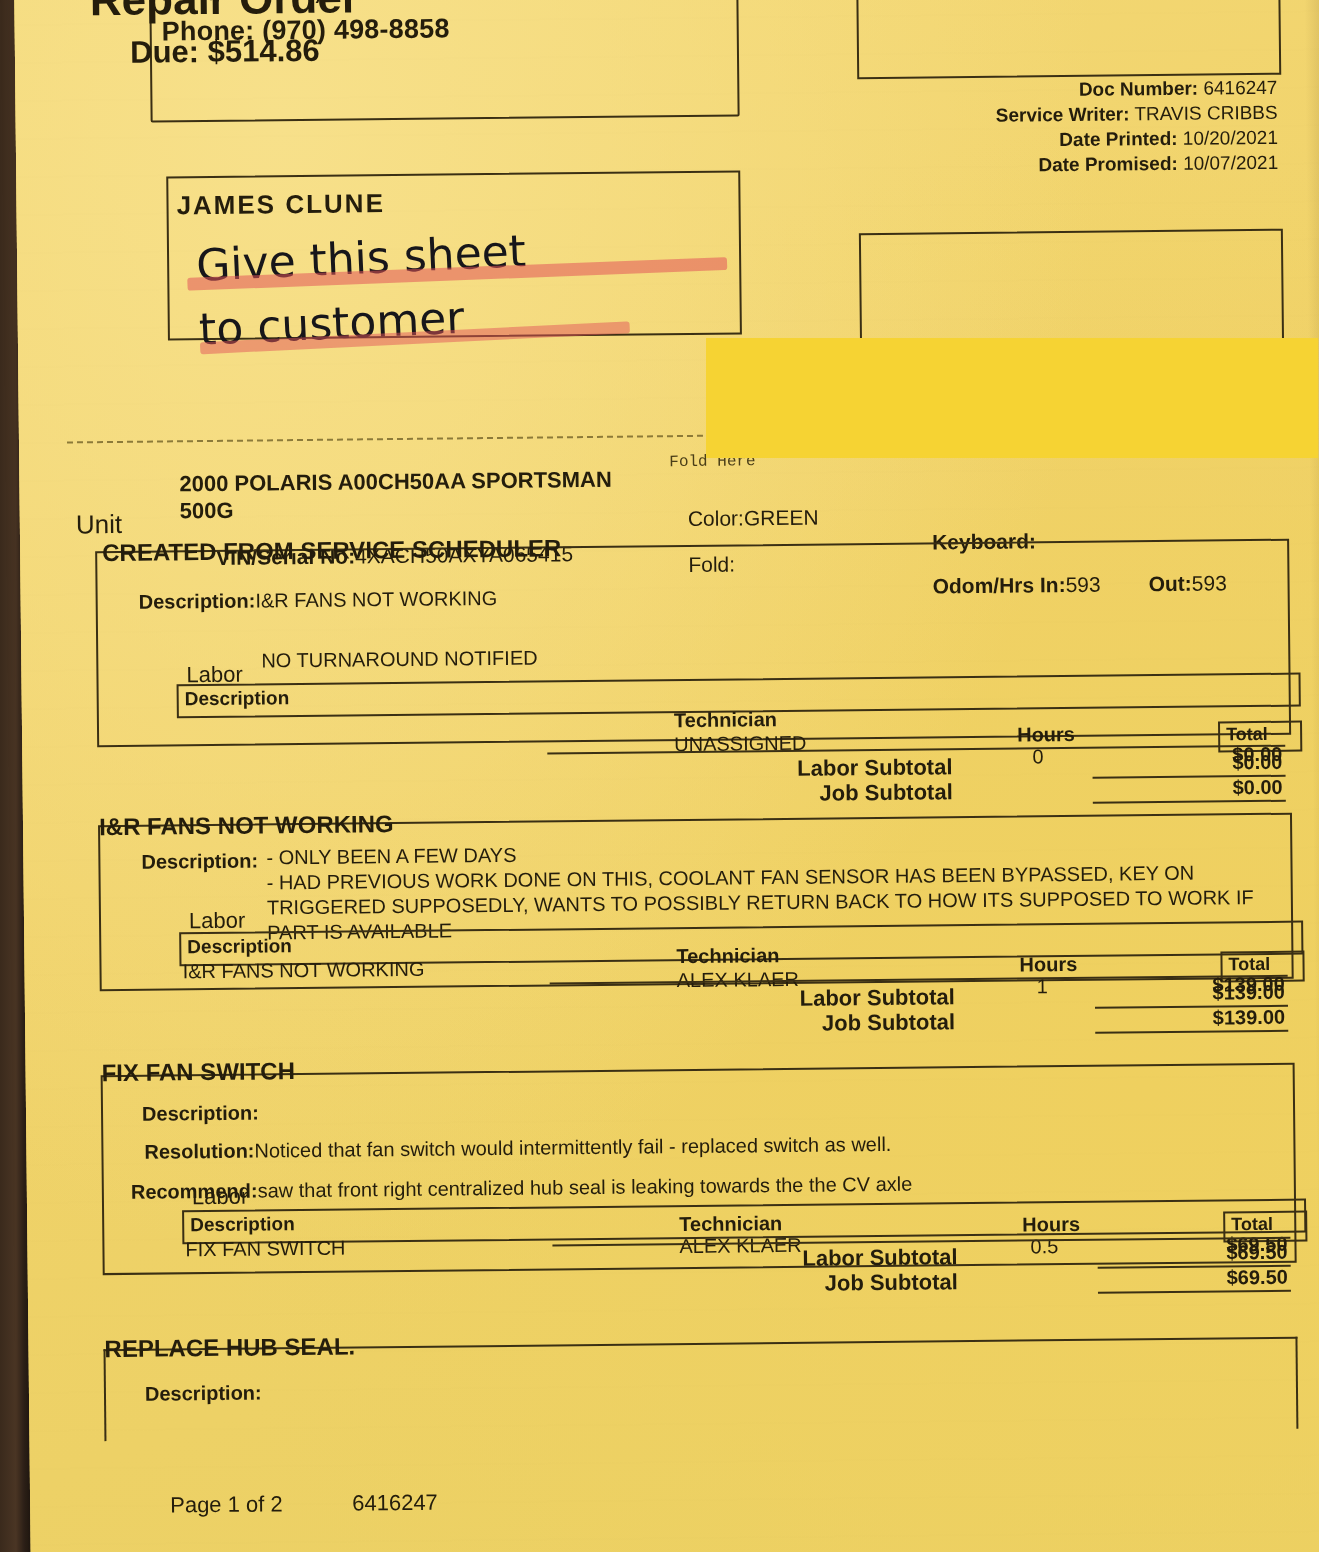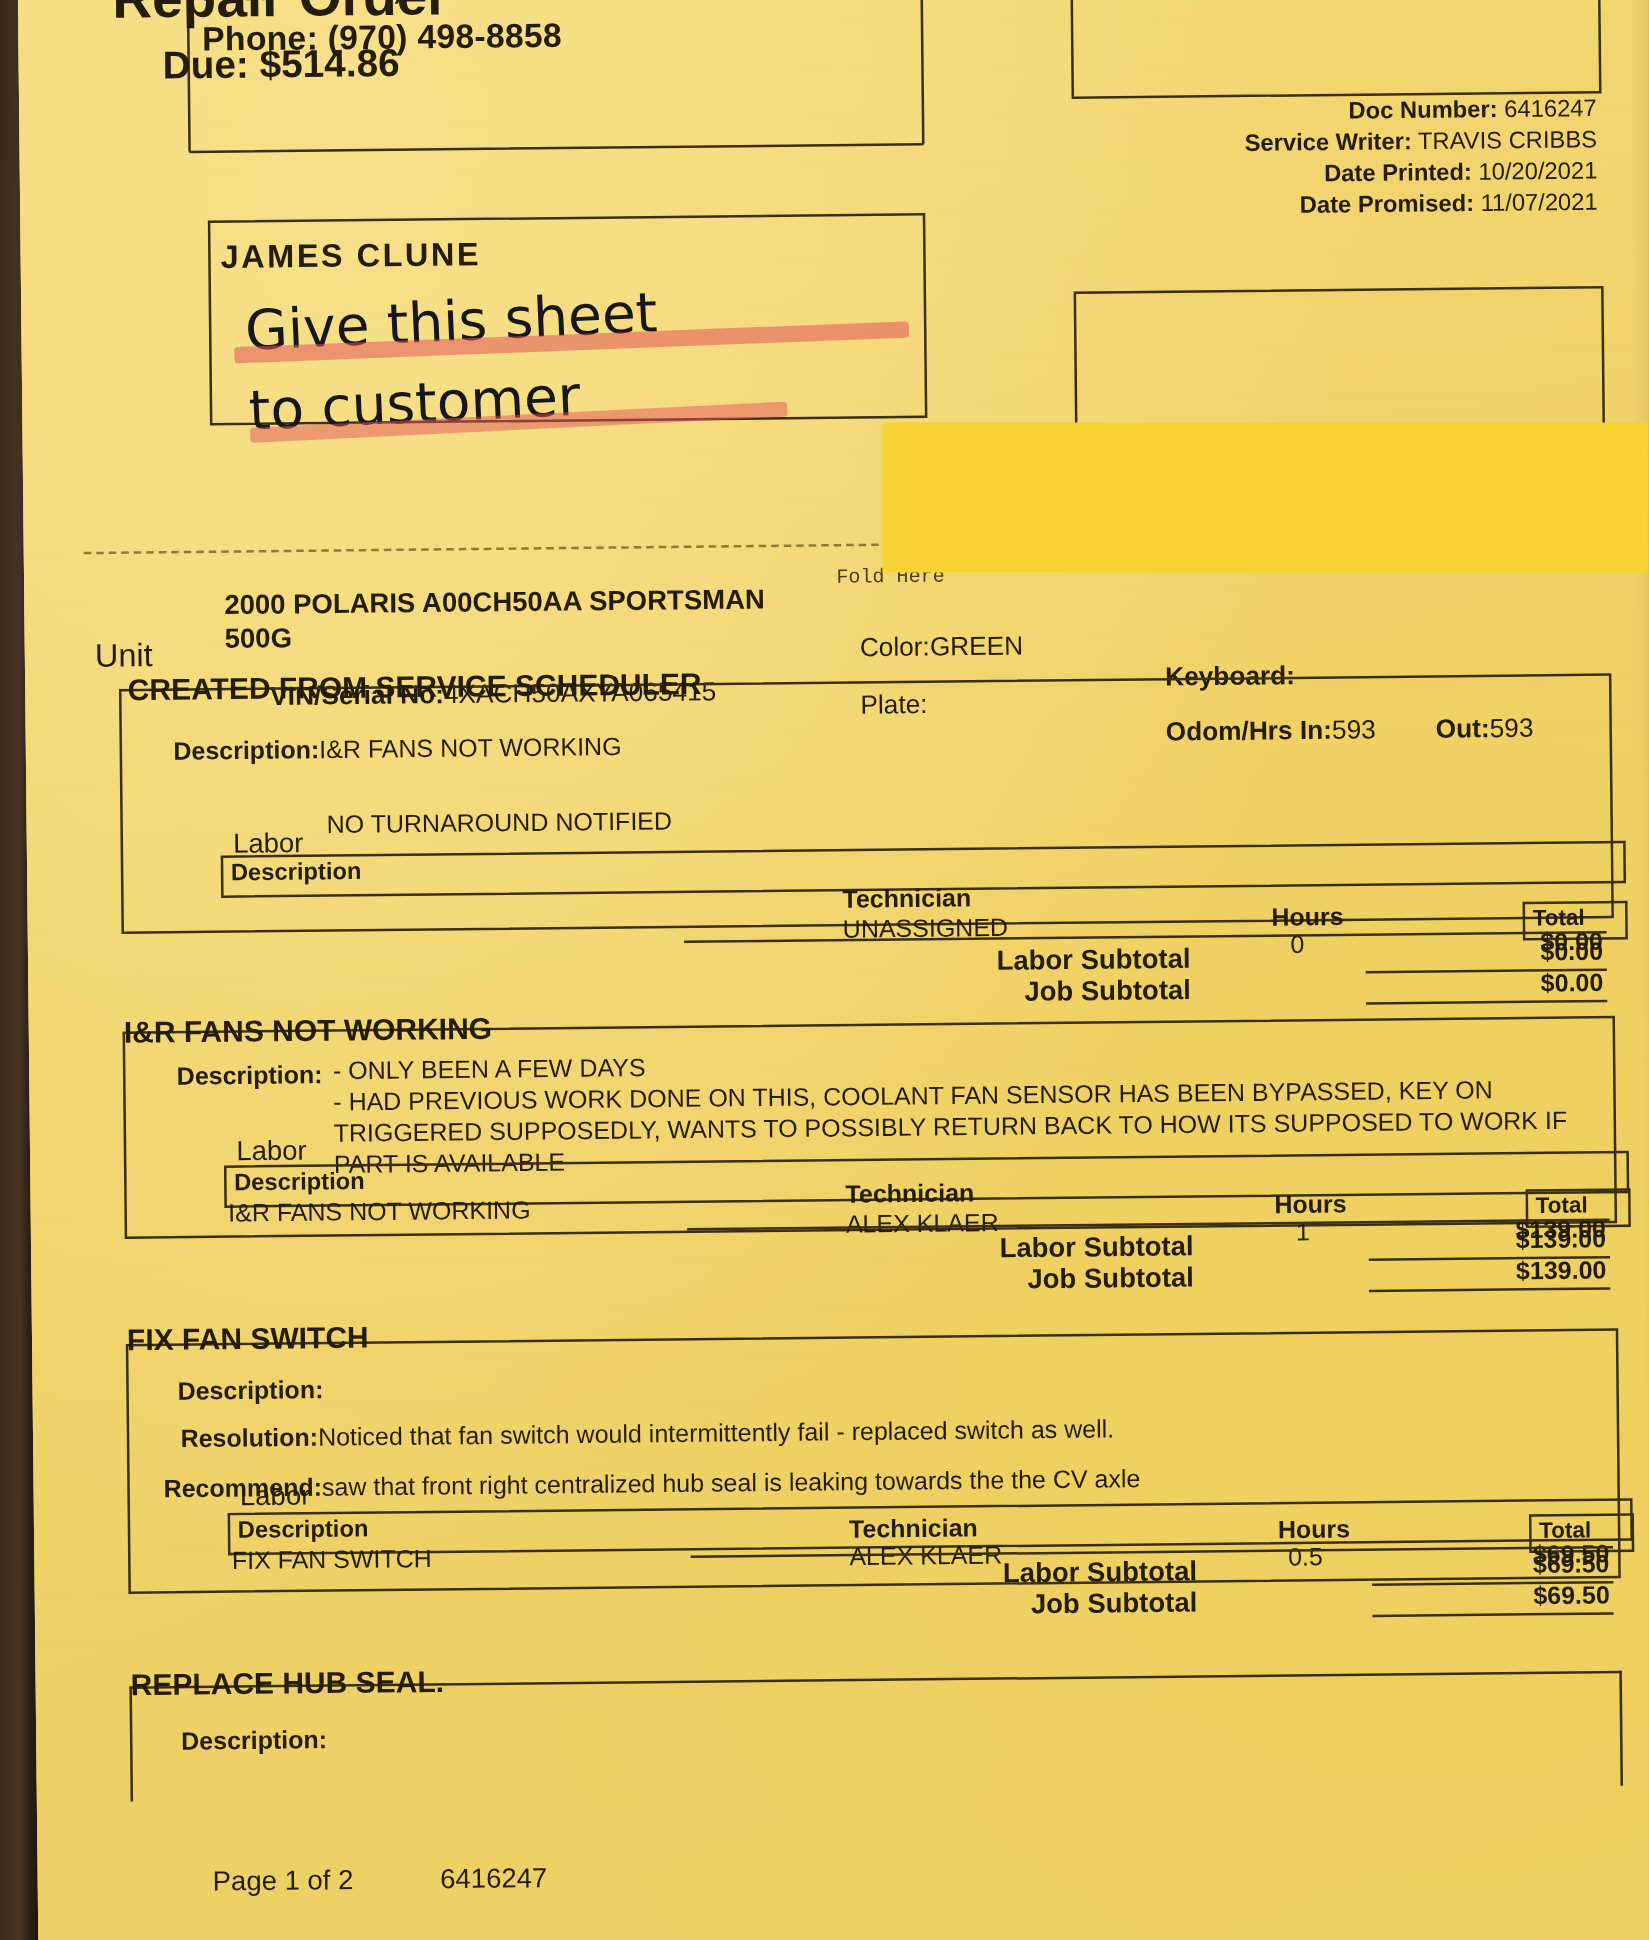--- a/index.html
+++ b/index.html
@@ -293,21 +293,21 @@
         <div>
           <b>Service Writer:</b>
           <span>TRAVIS CRIBBS</span>
         </div>
         <div>
           <b>Date Printed:</b>
           <span>10/20/2021</span>
         </div>
         <div>
           <b>Date Promised:</b>
-          <span>11/07/2021</span>
+          <span>10/07/2021</span>
         </div>
       </div>
 
       <div class="cust-box"></div>
       <div class="cust-name">JAMES  CLUNE</div>
       <div class="handwriting">Give this sheet
 to customer</div>
       <div class="hl-strike"></div>
       <div class="hl-strike2"></div>
 
@@ -319,21 +319,21 @@
       <div class="unit-label">Unit</div>
       <div class="unit-desc">2000 POLARIS A00CH50AA SPORTSMAN 500G</div>
       <div class="vin">
         <b>VIN/Serial No:</b><span>4XACH50AXYA065415</span>
       </div>
 
       <div class="col2 color-l">
         <b>Color:</b><span>GREEN</span>
       </div>
       <div class="col2 plate-l">
-        <b>Plate:</b><span></span>
+        <b>Fold:</b><span></span>
       </div>
 
       <div class="col3 kbd-l">
         <b>Keyboard:</b><span></span>
       </div>
       <div class="col3 odo-l">
         <b>Odom/Hrs In:</b><span>593</span>
       </div>
       <div class="out-l">
         <b>Out:</b><span>593</span>

